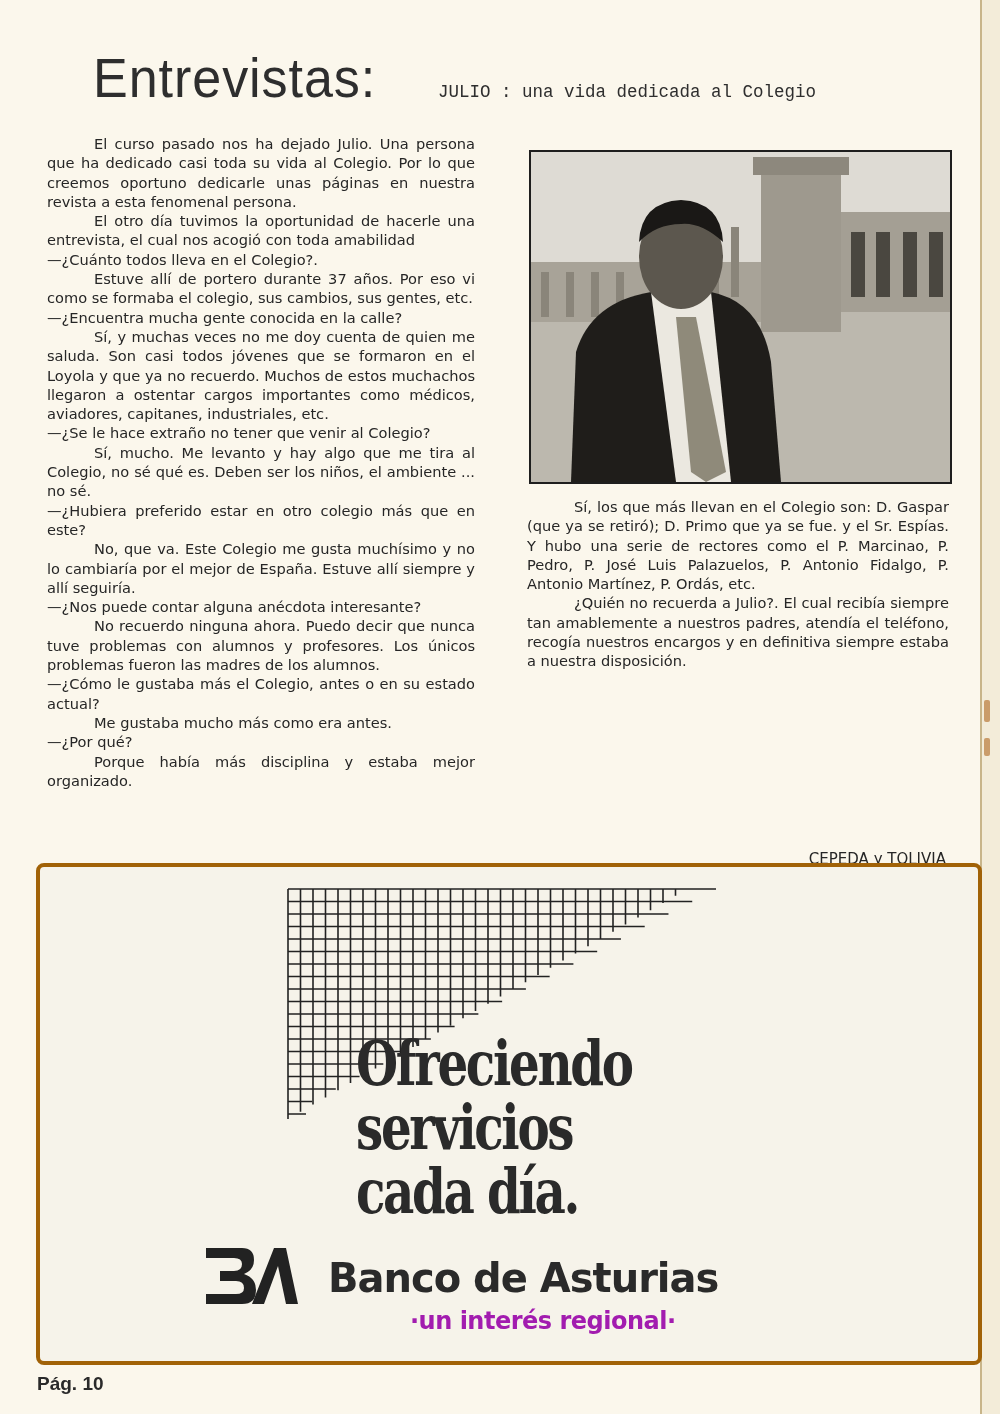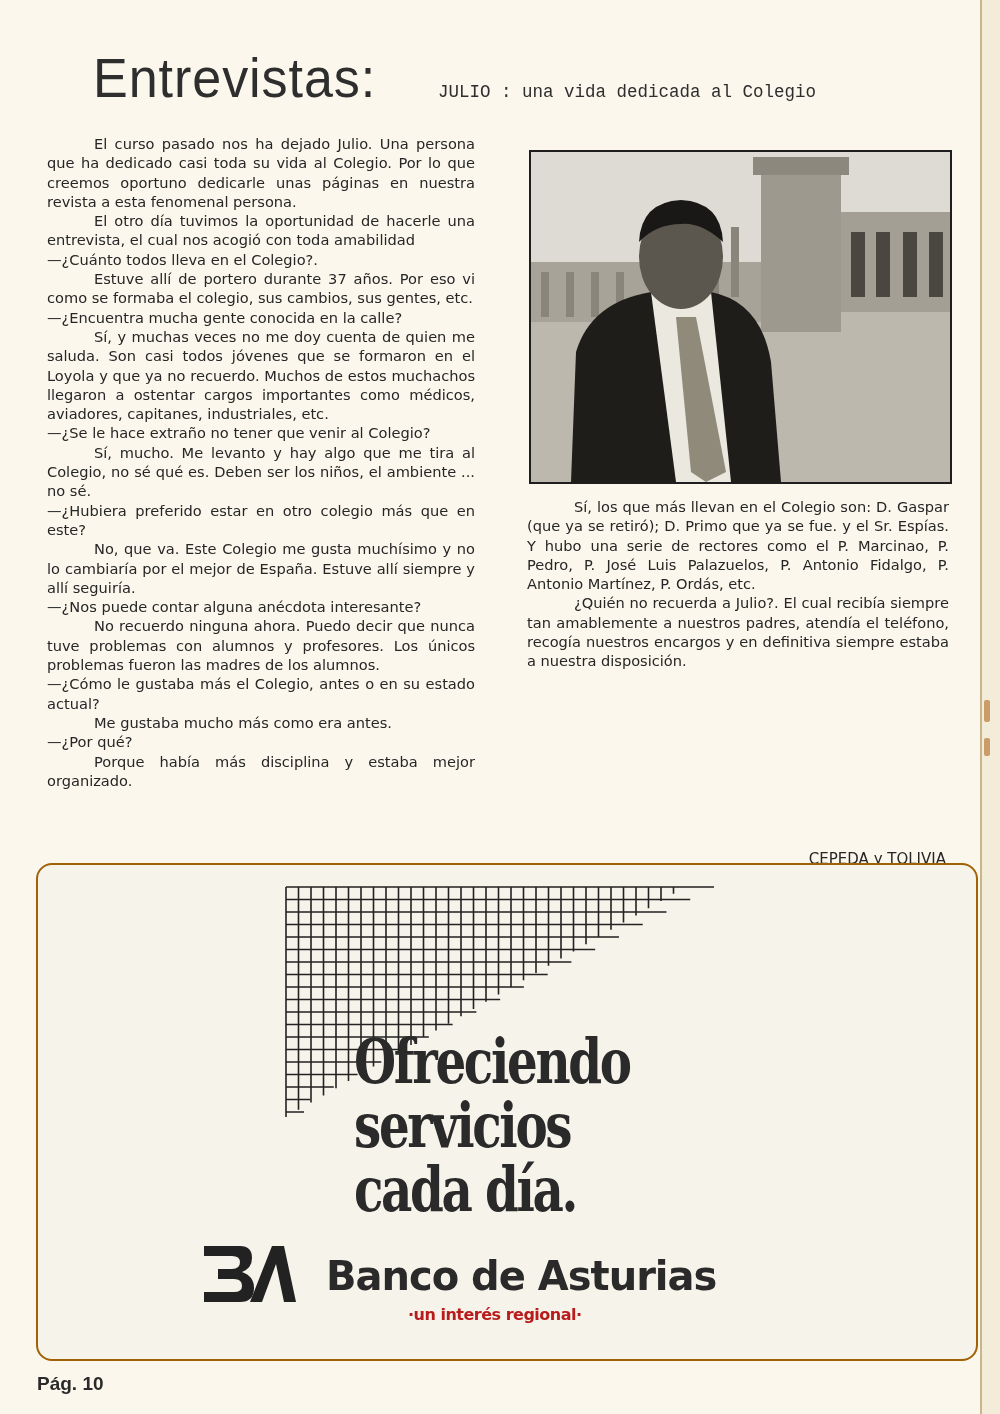--- a/index.html
+++ b/index.html
@@ -51,38 +51,38 @@
   .photo {
     position: absolute; left: 529px; top: 150px; width: 419px; height: 330px;
     border: 2px solid #1e1e1e; overflow: hidden;
     background: linear-gradient(180deg, #d9d6cf 0%, #c9c6be 40%, #b5b1a8 100%);
   }
   .photo svg { width: 100%; height: 100%; display: block; }
 
   
   .ad {
     position: absolute; left: 36px; top: 863px; width: 938px; height: 494px;
-    border: 2px solid #a16207; border-radius: 16px; background: #f6f3ea;
+    border: 4px solid #a16207; border-radius: 8px; background: #f6f3ea;
   }
   .ad .grid { position: absolute; left: 246px; top: 12px; width: 440px; height: 240px; }
   .ad .headline {
     position: absolute; left: 316px; top: 165px; width: 380px;
     font-family: "DejaVu Serif", serif; font-weight: bold; font-size: 62px; line-height: 64px;
     color: #2a2a2a; letter-spacing: -3px; transform: scaleX(0.78); transform-origin: left;
   }
   .ad .headline span { display: block; white-space: nowrap; }
   .ad .logo { position: absolute; left: 162px; top: 377px; width: 96px; height: 64px; }
   .ad .bank-name {
     position: absolute; left: 288px; top: 388px;
     font-family: "DejaVu Sans", sans-serif; font-weight: bold; font-size: 40px; letter-spacing: -1px; color: #2a2a2a;
     white-space: nowrap;
   }
   .ad .tagline {
     position: absolute; left: 370px; top: 440px;
-    font-family: "DejaVu Sans", sans-serif; font-weight: bold; font-size: 16px; color: #b91c1c; letter-spacing: -0.5px;
+    font-family: "DejaVu Sans", sans-serif; font-weight: bold; font-size: 24px; color: #a21caf; letter-spacing: -0.5px;
     white-space: nowrap;
     text-align: center;
   }
 
   .page-number {
     position: absolute; left: 37px; top: 1373px;
     font-family: "Liberation Sans", sans-serif; font-weight: bold; font-size: 19px; color: #2a2a2a;
   }
 </style>
 </head>

